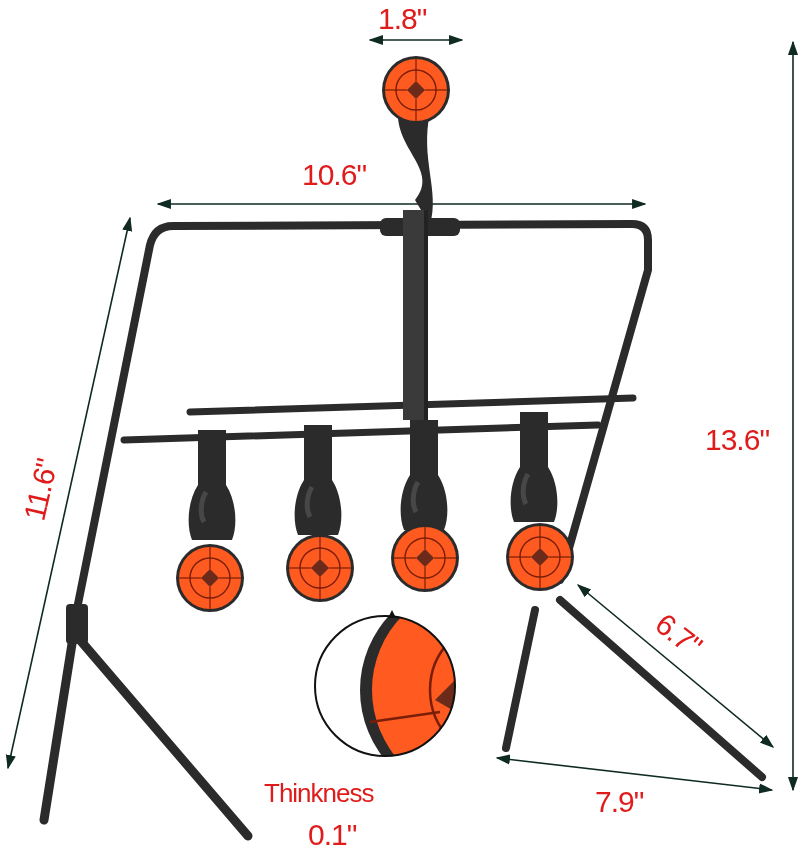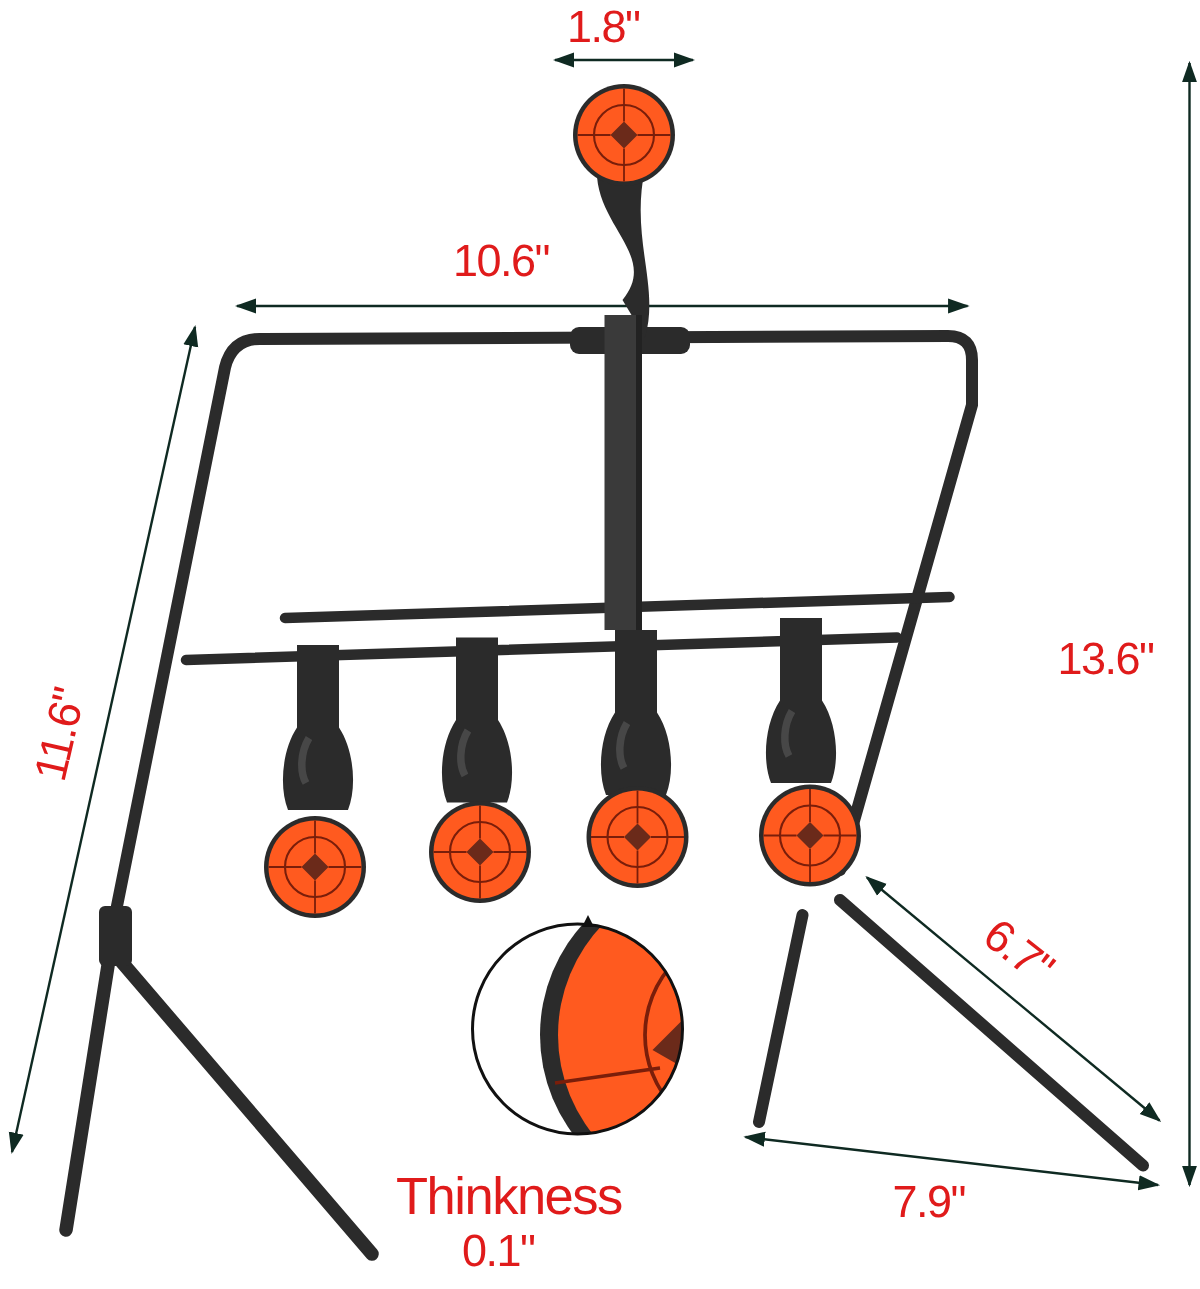--- a/index.html
+++ b/index.html
@@ -1,20 +1,20 @@
 <!DOCTYPE html>
 <html><head>
   <meta charset="utf-8">
   <style>
     html, body { margin: 0; padding: 0; background: #ffffff; }
     body { width: 800px; height: 859px; overflow: hidden; position: relative; font-family: "Liberation Sans", sans-serif; }
     #stage { position: absolute; left: 0; top: 0; width: 800px; height: 859px; }
     .dim-label { position: absolute; color: #e01b1b; font-family: "Liberation Sans", sans-serif; font-size: 30px; letter-spacing: -1px; white-space: nowrap; line-height: 1; }
     .rot { transform-origin: center center; }
-    .thick-title { font-size: 35px; }
+    .thick-title { font-size: 26px; }
   </style>
 </head>
 <body>
 
 <div id="stage">
   <svg width="800" height="859" viewBox="0 0 800 859" xmlns="http://www.w3.org/2000/svg">
     <defs>
       <marker id="ah" viewBox="0 0 10 10" refX="9" refY="5" markerWidth="9" markerHeight="9" orient="auto-start-reverse">
         <path d="M0,1.5 L10,5 L0,8.5 z" fill="#0f2a22"></path>
       </marker>

